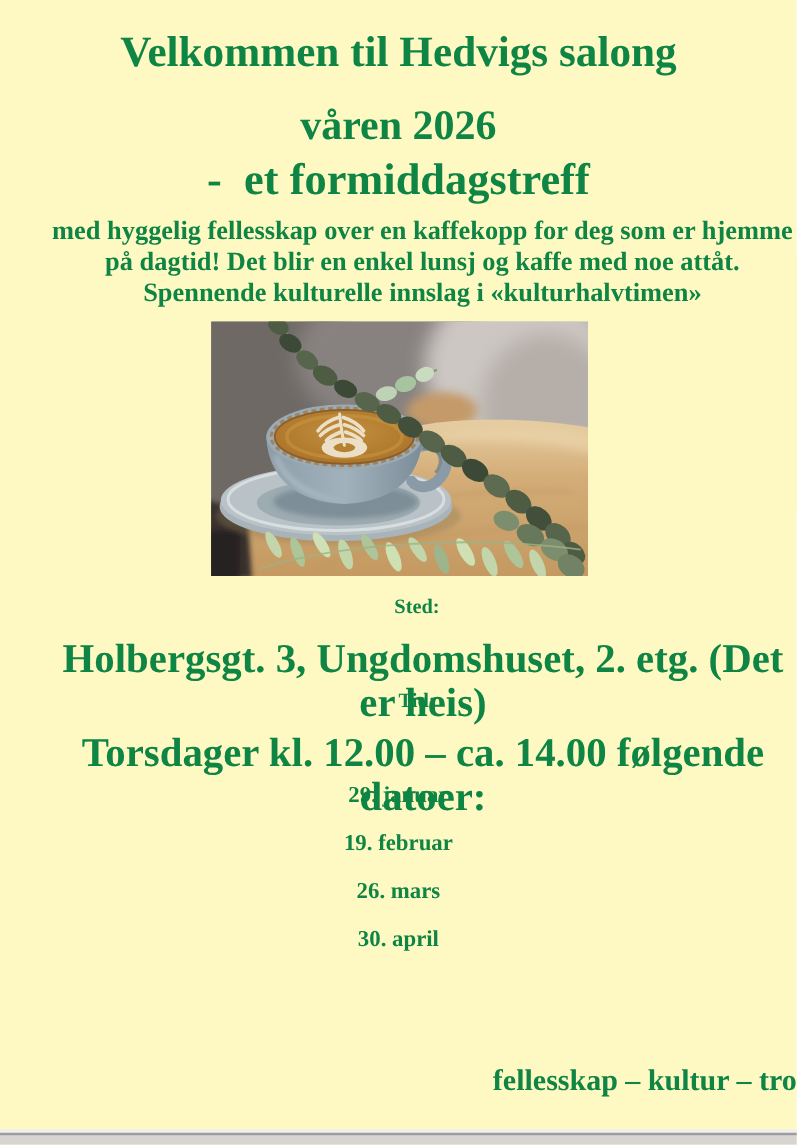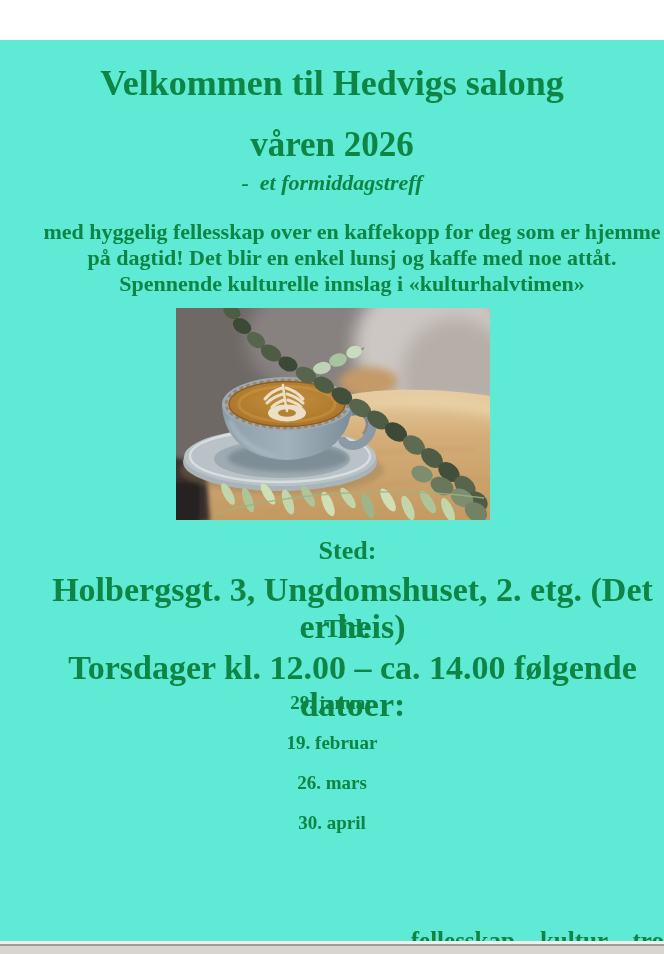--- a/index.html
+++ b/index.html
@@ -2,34 +2,34 @@
 <html style="--green: #0E8544; --barbg: #d8d5d1; --barline: #9c9c9c;"><head>
 <meta charset="utf-8">
 <style>
   * { margin:0; padding:0; box-sizing:border-box; }
   html,body { background:#ffffff; }
   body {
     width:664px; height:954px;
     font-family:"Liberation Serif","DejaVu Serif",serif;
     position:relative; overflow:hidden;
   }
-  .page { position:absolute; inset:0; background:#5eead4;margin-top:40px; }
+  .page { position:absolute; inset:0; background:#fef9c3; }
   .txt {
     position:absolute; left:0; right:0;
     text-align:center; font-weight:bold;
     color:var(--green,#0E8544);
     line-height:1.1;
   }
   .title    { top:24px;  font-size:36px; }
   .season   { top:86px;  font-size:35px; }
-  .tagline  { top:131px; font-size:22px; white-space:pre-wrap;font-style:italic; }
+  .tagline  { top:131px; font-size:37px; white-space:pre-wrap; }
   .intro    { top:179px; font-size:22px; line-height:26px; }
   .intro span { display:block;padding-left:40px; }
   .photo-wrap { position:absolute; left:176px; top:268px; width:314px; height:212px; }
-  .lbl      { font-size:26px;padding-left:31px; }
+  .lbl      { font-size:17px;padding-left:31px; }
   .val      { font-size:34px;padding-left:41px; }
   .sted-l   { top:497px; }
   .sted-v   { top:531px; }
   .tid-l    { top:575px; }
   .tid-v    { top:609px; }
   .date     { font-size:19px; }
   .d0 { top:653px; } .d1 { top:693px; } .d2 { top:733px; } .d3 { top:773px; } .d4 { top:813px; }
   .motto    { top:887px; font-size:25px;text-align:right; }
   .org      { top:915px; font-size:26px; }
   .bottom-bar {

